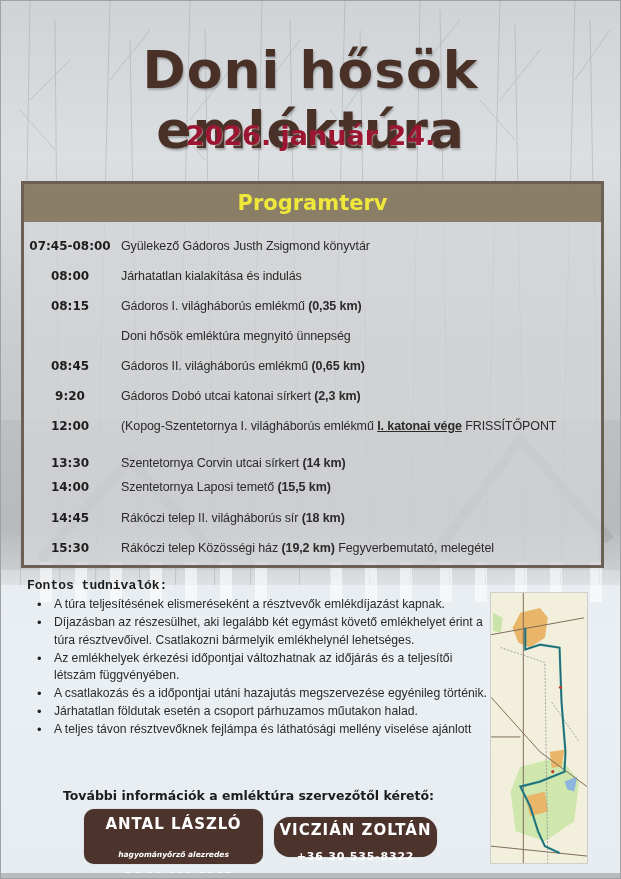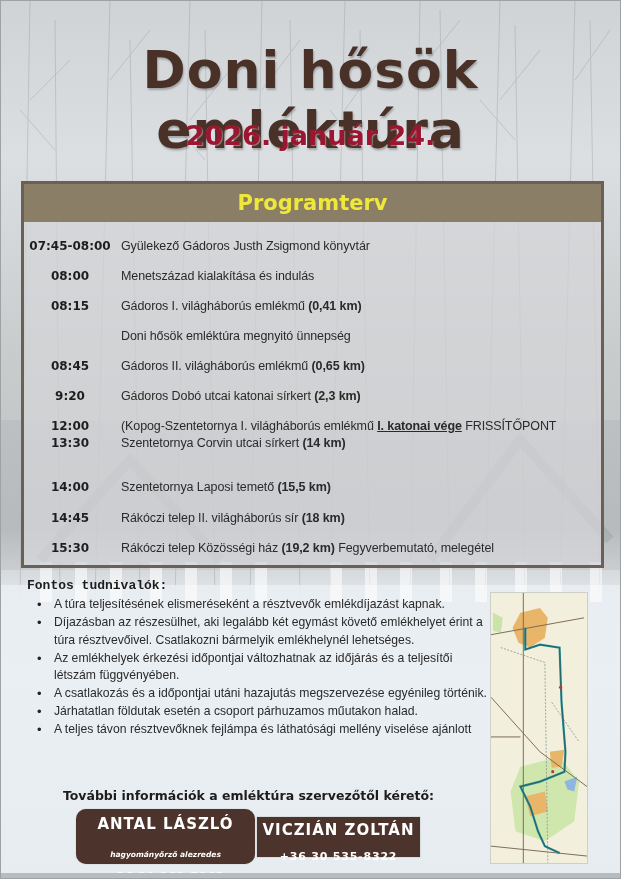--- a/index.html
+++ b/index.html
@@ -58,22 +58,22 @@
   .notes li { position: relative; padding-left: 17px; margin-bottom: 0.5px; }
   .notes li::before { content: "•"; position: absolute; left: 0; top: 0; font-size: 13px; color: #222; }
 
   .contact-title { position: absolute; left: 0; top: 788px; width: 500px; text-align: center;
     font-weight: bold; font-size: 12.5px; color: #1d1d1d; padding-left: 0; }
   .card { position: absolute; background: #4c342c; color: #fff; text-align: center;
     font-weight: bold; box-shadow: 0 0 1px rgba(0,0,0,.4); }
   .card .name { font-size: 15px; letter-spacing: 1px; display: block; }
   .card .rank { font-size: 7.5px; font-style: italic; display: block; font-weight: bold; margin-top: 17px; }
   .card .phone { font-size: 11px; letter-spacing: 0.8px; display: block; margin-top: 11px; }
-  .card1 { left: 76px; top: 809px; width: 179px; height: 55px; padding-top: 6px; border-radius: 10px; }
-  .card2 { left: 257px; top: 817px; width: 163px; height: 40px; padding-top: 4px; }
+  .card1 { left: 84px; top: 809px; width: 179px; height: 55px; padding-top: 6px; border-radius: 10px; }
+  .card2 { left: 274px; top: 817px; width: 163px; height: 40px; padding-top: 4px; border-radius: 16px; }
 
   .map { position: absolute; left: 490px; top: 592px; width: 98px; height: 272px;
     background: #f1efd9; border: 1px solid #cdd0c8; overflow: hidden; }
   .map svg { width: 100%; height: 100%; display: block; }
 
   .page-border { position: absolute; left: 0; top: 0; width: 621px; height: 879px;
     border: 1px solid #9ea2a5; pointer-events: none; }
   .bottom-strip { position: absolute; left: 0; top: 873px; width: 621px; height: 6px; background: #b9bcbe; }
 </style>
 </head>
@@ -120,43 +120,43 @@
 
   <section class="program">
     <div class="program-header">Programterv</div>
     <div class="rows">
       <div class="row" style="top:14px">
         <span class="time">07:45-08:00</span>
         <span class="desc"><span>Gyülekező Gádoros Justh Zsigmond könyvtár</span></span>
       </div>
       <div class="row" style="top:44px">
         <span class="time">08:00</span>
-        <span class="desc"><span>Menetszázad kialakítása és indulás</span></span>
+        <span class="desc"><span>Járhatatlan kialakítása és indulás</span></span>
       </div>
       <div class="row" style="top:74px">
         <span class="time">08:15</span>
-        <span class="desc"><span>Gádoros I. világháborús emlékmű </span><b>(0,41 km)</b></span>
+        <span class="desc"><span>Gádoros I. világháborús emlékmű </span><b>(0,35 km)</b></span>
       </div>
       <div class="row" style="top:104px">
         <span class="time"></span>
         <span class="desc"><span>Doni hősök emléktúra megnyitó ünnepség</span></span>
       </div>
       <div class="row" style="top:134px">
         <span class="time">08:45</span>
         <span class="desc"><span>Gádoros II. világháborús emlékmű </span><b>(0,65 km)</b></span>
       </div>
       <div class="row" style="top:164px">
         <span class="time">9:20</span>
         <span class="desc"><span>Gádoros Dobó utcai katonai sírkert </span><b>(2,3 km)</b></span>
       </div>
       <div class="row" style="top:194px">
         <span class="time">12:00</span>
         <span class="desc"><span>(Kopog-Szentetornya I. világháborús emlékmű </span><u>I. katonai vége</u><span> FRISSÍTŐPONT</span></span>
       </div>
-      <div class="row" style="top:211px">
+      <div class="row" style="top:231px">
         <span class="time">13:30</span>
         <span class="desc"><span>Szentetornya Corvin utcai sírkert </span><b>(14 km)</b></span>
       </div>
       <div class="row" style="top:255px">
         <span class="time">14:00</span>
         <span class="desc"><span>Szentetornya Laposi temető </span><b>(15,5 km)</b></span>
       </div>
       <div class="row" style="top:286px">
         <span class="time">14:45</span>
         <span class="desc"><span>Rákóczi telep II. világháborús sír </span><b>(18 km)</b></span>

